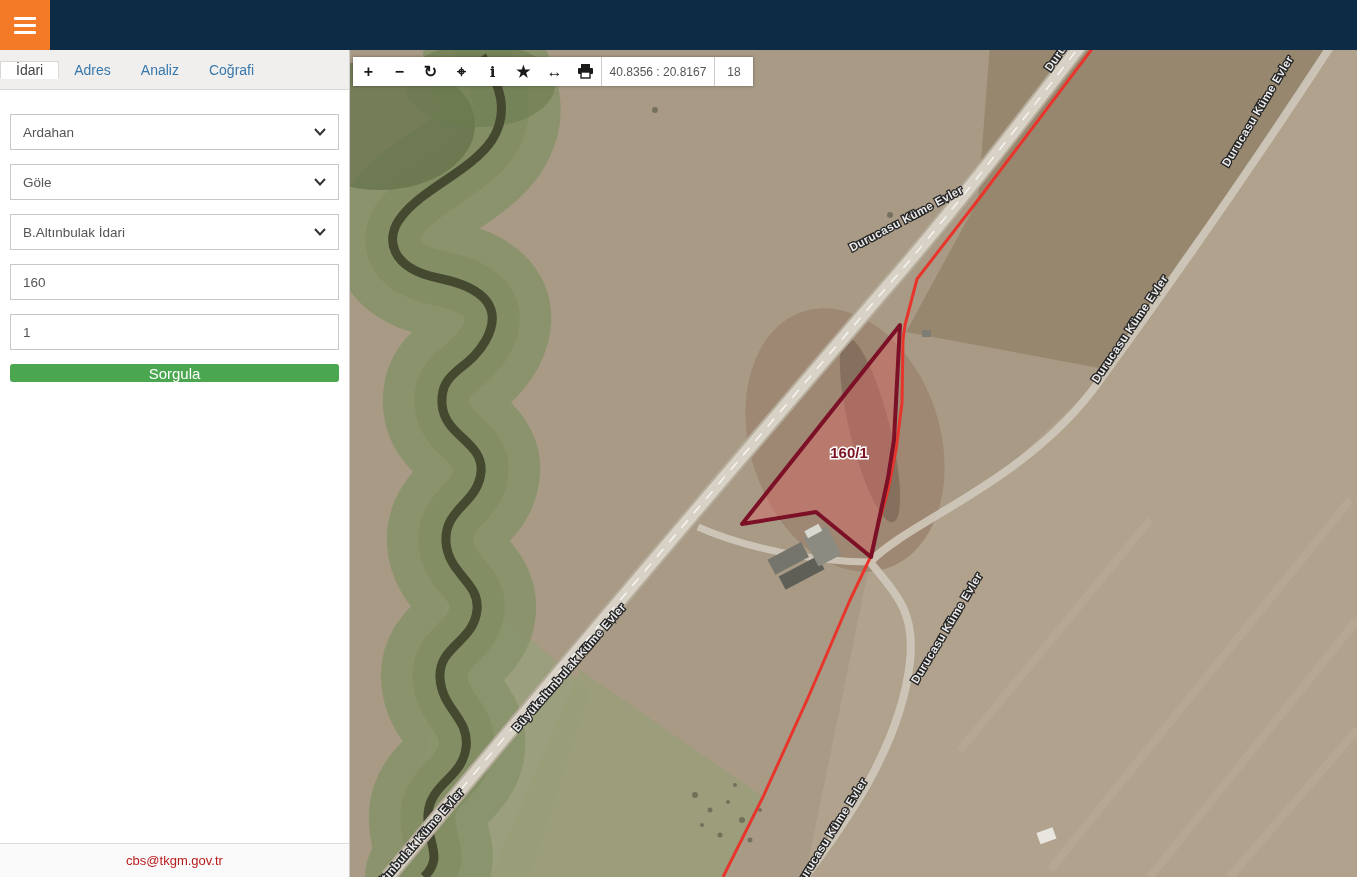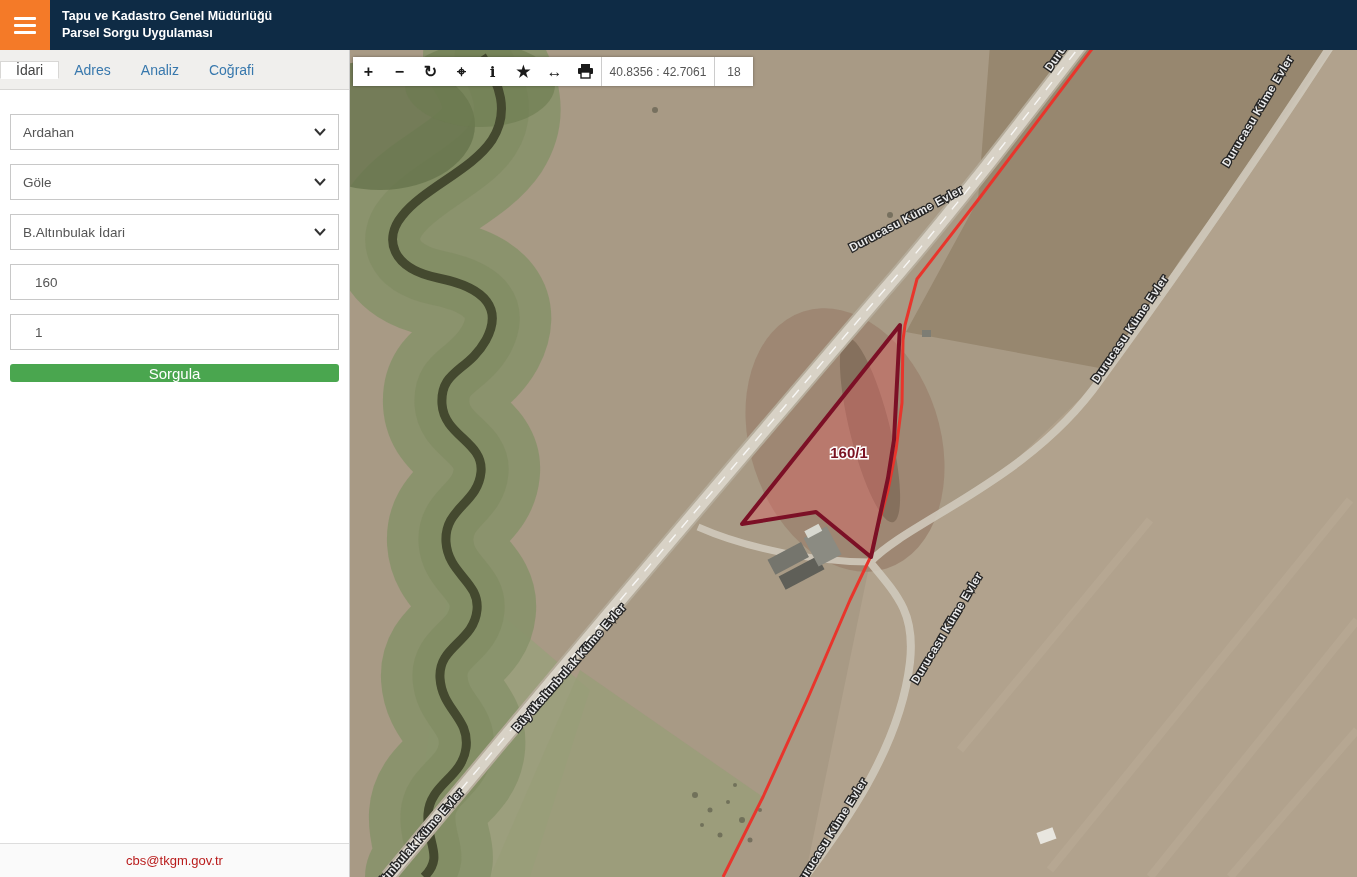--- a/index.html
+++ b/index.html
@@ -13,21 +13,21 @@
   .menu-btn span{display:block;width:22px;height:3px;background:#fff;border-radius:1px;}
   .titles{display:flex;flex-direction:column;justify-content:center;padding-left:12px;color:#fff;font-size:12.5px;font-weight:bold;line-height:17px;}
   
   .sidebar{position:absolute;left:0;top:50px;width:350px;bottom:0;background:#fff;border-right:1px solid #ccc;box-sizing:border-box;z-index:20;}
   .tabstrip{height:39px;background:#f0efed;border-bottom:1px solid #d8d7d5;display:flex;align-items:center;}
   .tab{display:flex;align-items:center;padding:0 15px;font-size:14px;color:#3878ad;cursor:pointer;}
   .tab.active{background:#fff;border:1px solid #d8d7d5;border-bottom:1px solid #fff;margin-bottom:-1px;color:#444;}
   .panel{padding:24px 10px 0 10px;}
   .select-box{height:36px;border:1px solid #c8c8c8;background:#fff;display:flex;align-items:center;justify-content:space-between;padding:0 12px;margin-bottom:14px;color:#555;font-size:13.5px;cursor:pointer;box-sizing:border-box;}
   .chev{width:12px;height:8px;flex:0 0 auto;}
-  .text-input{display:block;width:100%;height:36px;border:1px solid #c8c8c8;padding:0 24px;margin-bottom:14px;color:#555;font-size:13.5px;box-sizing:border-box;font-family:"Liberation Sans",sans-serif;}
+  .text-input{display:block;width:100%;height:36px;border:1px solid #c8c8c8;padding:0 12px;margin-bottom:14px;color:#555;font-size:13.5px;box-sizing:border-box;font-family:"Liberation Sans",sans-serif;}
   .submit-btn{display:block;width:100%;height:18px;background:#4aa64f;border:none;border-radius:3px;color:#fff;font-size:15px;cursor:pointer;margin-top:2px;font-family:"Liberation Sans",sans-serif;}
   .side-footer{position:absolute;left:0;right:0;bottom:0;height:33px;border-top:1px solid #ddd;background:#fafafa;display:flex;align-items:center;justify-content:center;}
   .side-footer a{color:#b91c1c;font-size:13px;text-decoration:none;}
   
   .map{position:absolute;left:350px;top:50px;width:1007px;height:827px;background:#a89a85;overflow:hidden;}
   .map svg.canvas{position:absolute;left:0;top:0;}
   .roadlabel{font-size:11.5px;font-weight:bold;fill:#ececec;stroke:#252525;stroke-width:2.6px;paint-order:stroke;letter-spacing:.4px;font-family:"Liberation Sans",sans-serif;}
   .parcellabel{font-size:15px;font-weight:bold;fill:#7a1222;stroke:#ffffff;stroke-width:3px;paint-order:stroke;font-family:"Liberation Sans",sans-serif;}
   .map-toolbar{position:absolute;left:3px;top:7px;height:29px;background:#fff;display:flex;align-items:stretch;box-shadow:0 0 3px rgba(0,0,0,.35);z-index:10;}
   .tool-btn{width:31px;display:flex;align-items:center;justify-content:center;color:#1a1a1a;font-size:16px;font-weight:bold;cursor:pointer;background:#fff;border:none;padding:0;}
@@ -37,24 +37,20 @@
 </style>
 </head>
 <body>
 
 <div class="header">
   <button class="menu-btn">
     <span></span>
     <span></span>
     <span></span>
   </button>
-  <div class="titles">
-    <span>Tapu ve Kadastro Genel Müdürlüğü</span>
-    <span>Parsel Sorgu Uygulaması</span>
-  </div>
 </div>
 
 <div class="sidebar">
   <div class="tabstrip">
     <div class="tab active">İdari</div>
     <div class="tab">Adres</div>
     <div class="tab">Analiz</div>
     <div class="tab">Coğrafi</div>
   </div>
   <div class="panel">
@@ -174,16 +170,16 @@
     <button class="tool-btn serif">i</button>
     <button class="tool-btn">★</button>
     <button class="tool-btn">↔</button>
     <button class="tool-btn">
       <svg width="17" height="15" viewBox="0 0 17 15">
         <rect x="4" y="0" width="9" height="4" fill="#1a1a1a"></rect>
         <rect x="1" y="4" width="15" height="6" rx="1" fill="#1a1a1a"></rect>
         <rect x="4" y="8" width="9" height="6" fill="#fff" stroke="#1a1a1a" stroke-width="1.4"></rect>
       </svg>
     </button>
-    <div class="coords">40.8356 : 42.7061</div>
+    <div class="coords">40.8356 : 20.8167</div>
     <div class="zoomlvl">18</div>
   </div>
 </div>
 
 </body></html>

